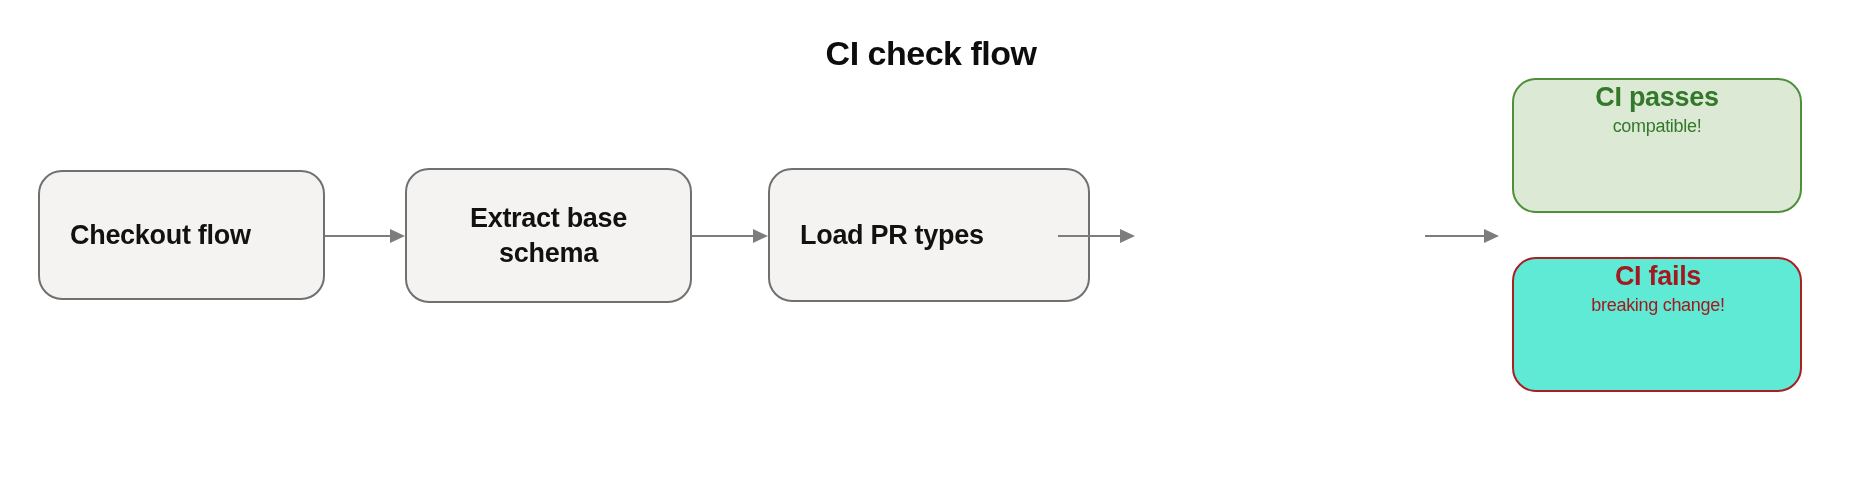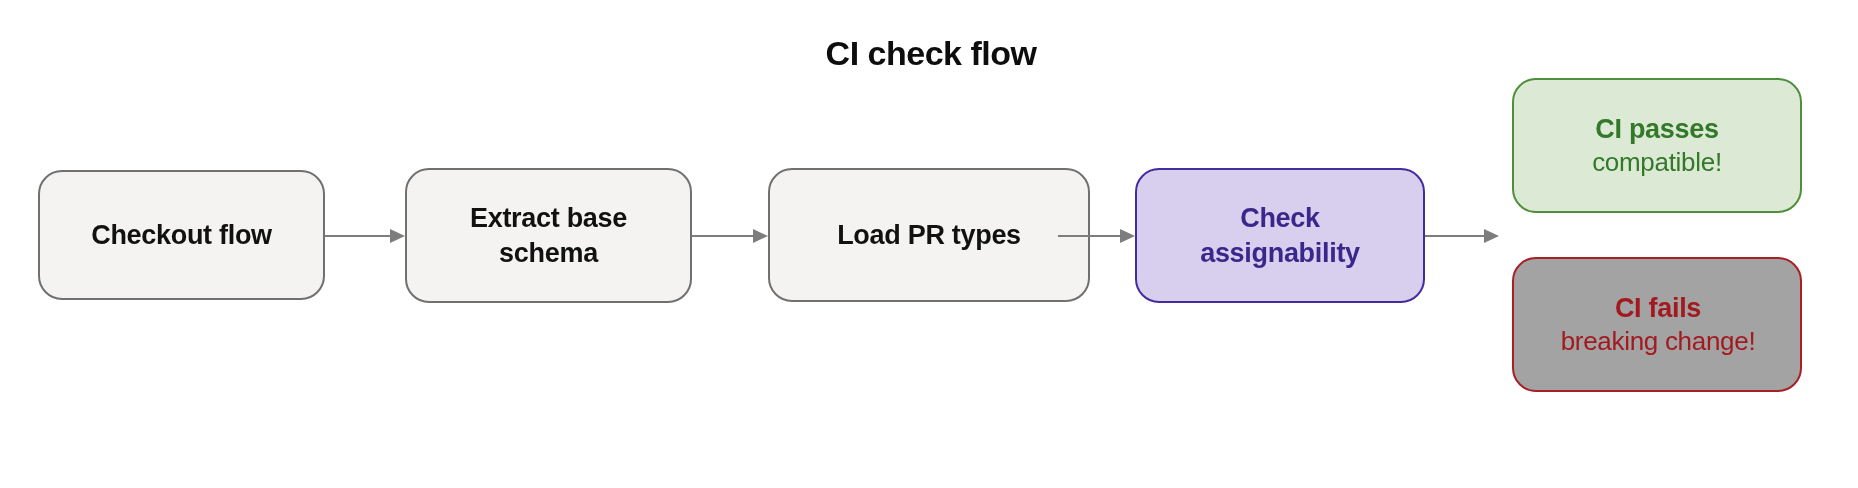--- a/index.html
+++ b/index.html
@@ -22,21 +22,21 @@
     color: #0d0d0d;
     white-space: nowrap;
     margin-left: 16px;
   }
   .node {
     position: absolute;
     box-sizing: border-box;
     border-radius: 24px;
     display: flex;
     align-items: center;
-    justify-content: center;
+    justify-content: flex-start;
     text-align: center;
     padding: 0 30px;
     font-size: 27px;
     line-height: 1.28;
     letter-spacing: -0.3px;
   }
   .node .label { font-weight: bold; }
   .node.step {
     background: #f4f3f1;
     border: 2px solid #707070;
@@ -47,27 +47,27 @@
     border: 2.5px solid #432c9e;
     color: #39278c;
   }
   .node.success {
     background: #dcead5;
     border: 2.5px solid #4f8f3b;
     color: #34782a;
     flex-direction: column;
   }
   .node.failure {
-    background: #a3a3a3;
+    background: #5eead4;
     border: 2.5px solid #a81f24;
     color: #a11a20;
     flex-direction: column;
     padding-left: 32px;
   }
-  .node .sublabel { font-weight: normal; font-size: 26px; }
+  .node .sublabel { font-weight: normal; font-size: 18px; }
   .arrow {
     position: absolute;
     height: 14px;
   }
   .arrow::before {
     content: "";
     position: absolute;
     left: 0;
     right: 9px;
     top: 6px;
@@ -115,23 +115,20 @@
   </div>
 
   <div id="a1" class="arrow"></div>
 
   <div id="n2" class="node step">
     <span class="label">Load PR types</span>
   </div>
 
   <div id="a2" class="arrow"></div>
 
-  <div id="n3" class="node accent">
-    <span class="label">Check assignability</span>
-  </div>
 
   <div id="a3" class="arrow"></div>
 
   <div id="o0" class="node success">
     <span class="label">CI passes</span>
     <span class="sublabel">compatible!</span>
   </div>
 
   <div id="o1" class="node failure">
     <span class="label">CI fails</span>

